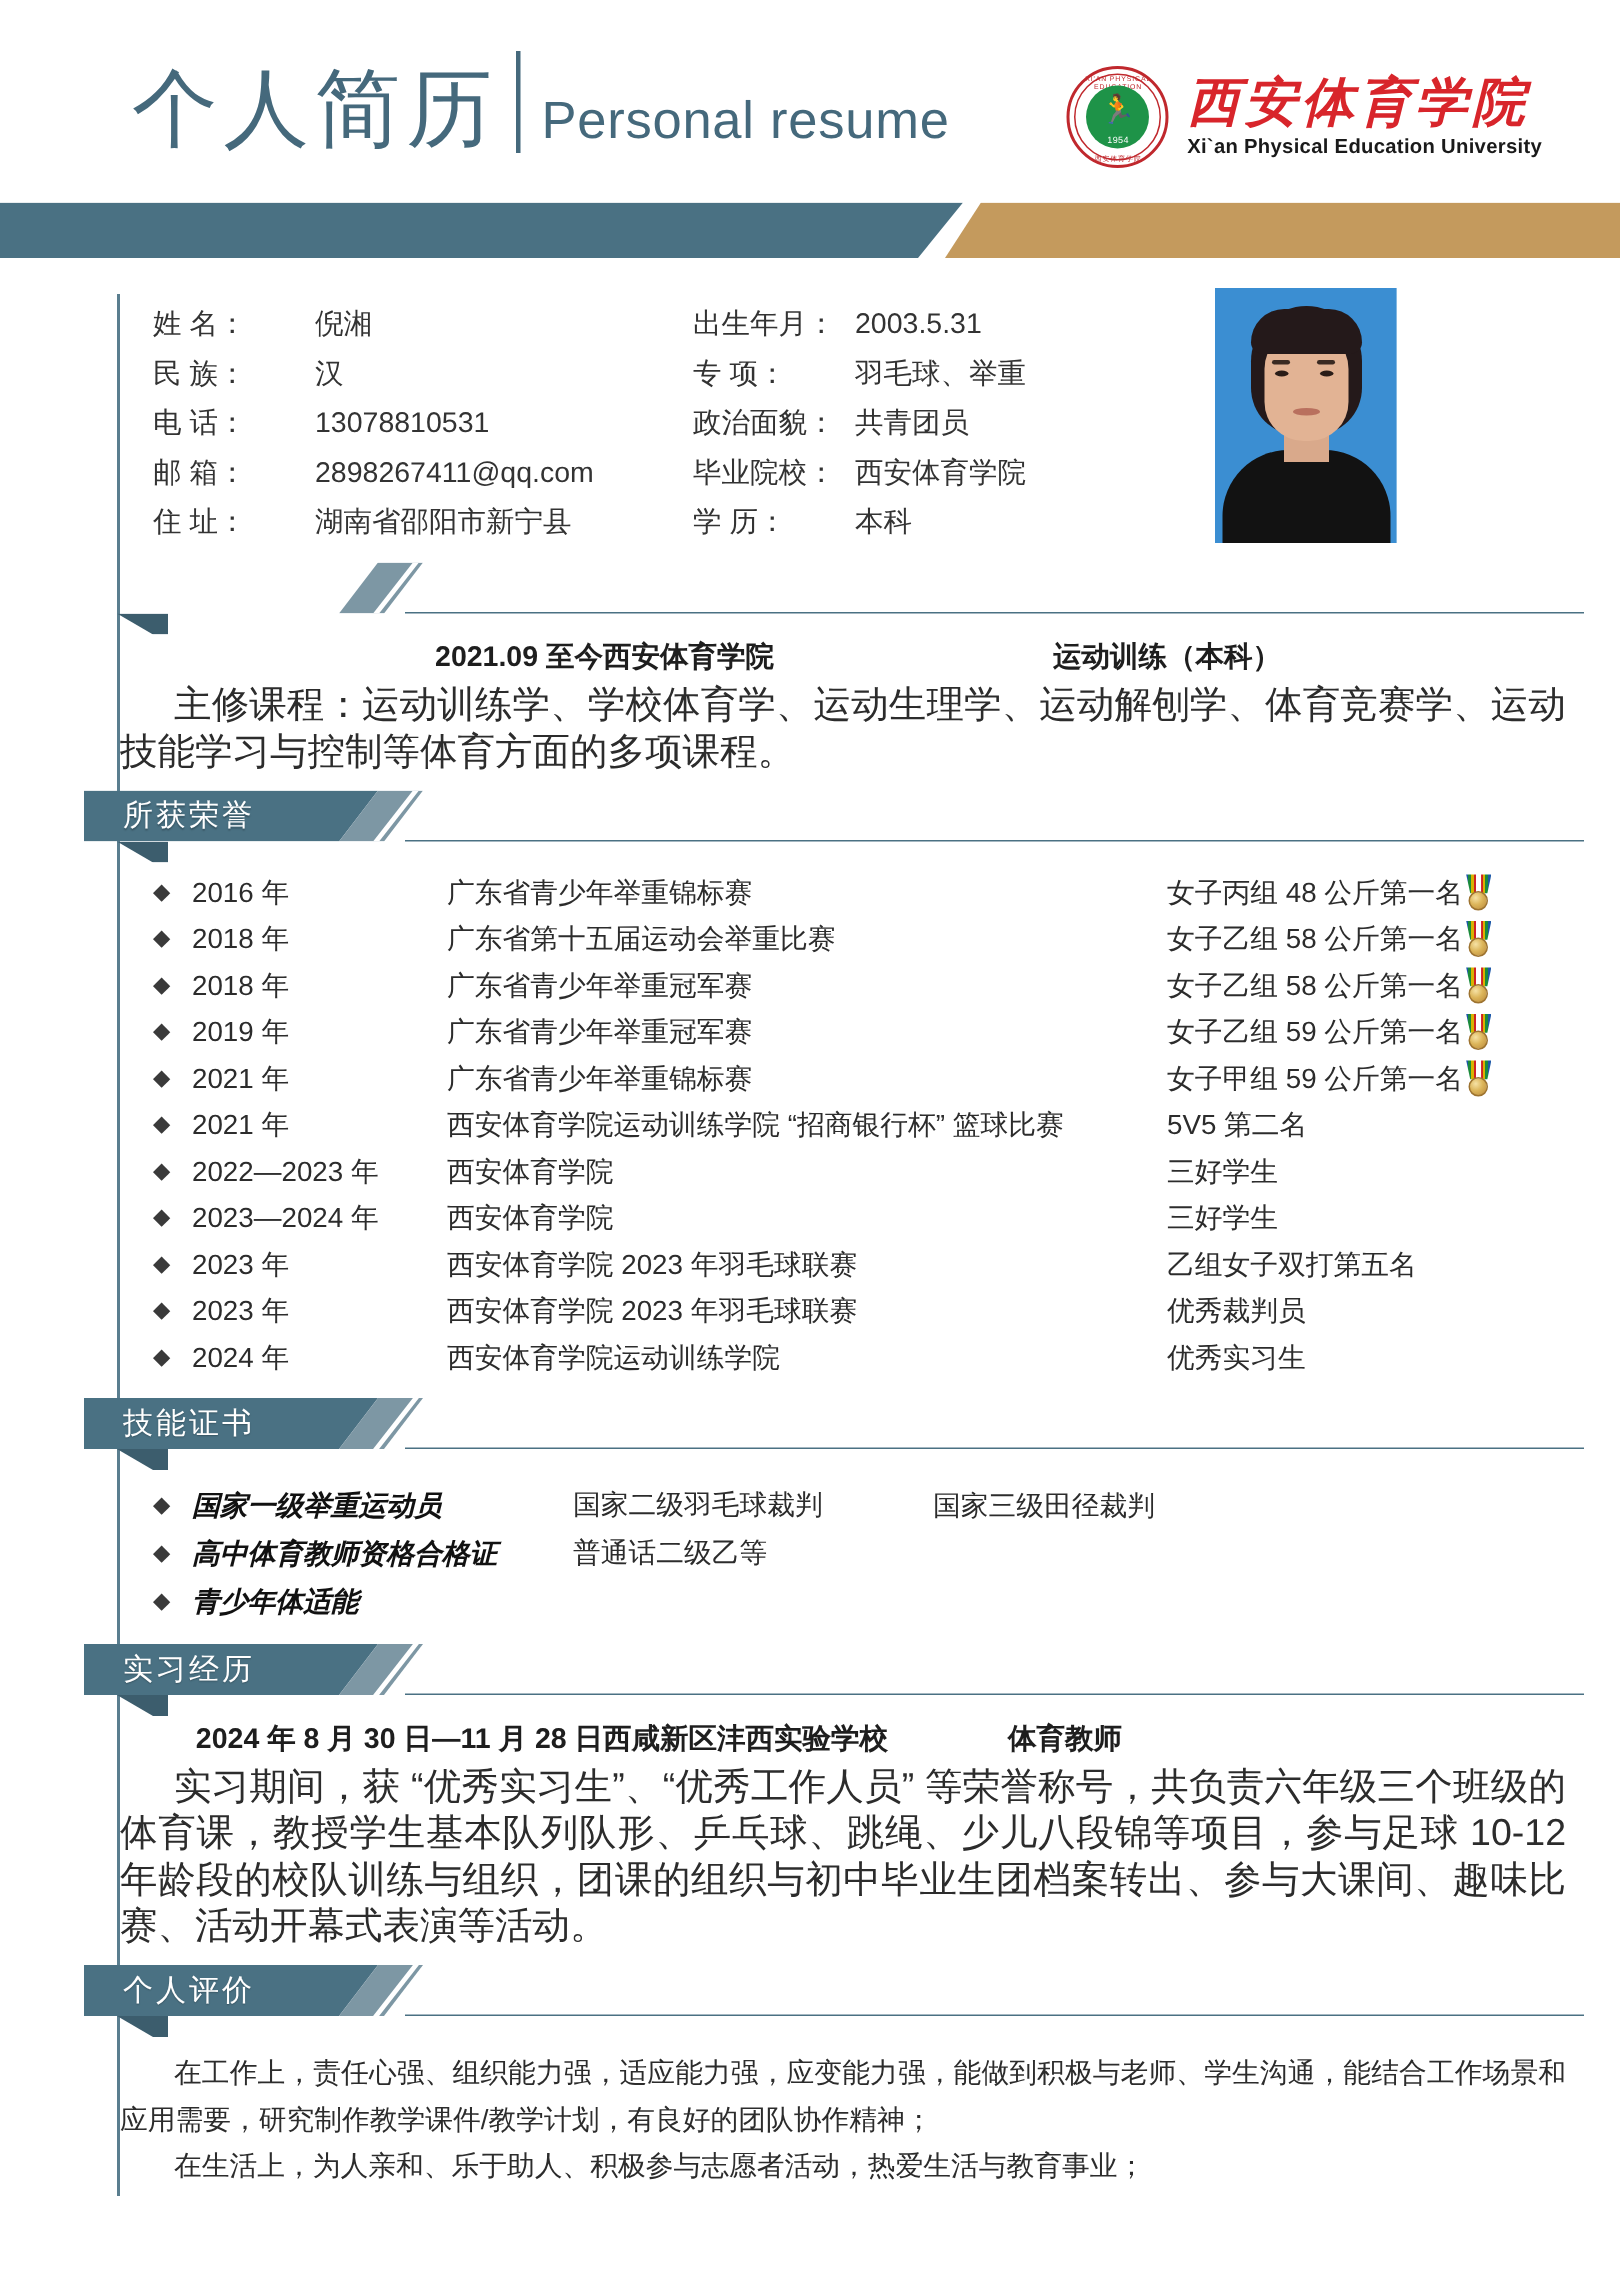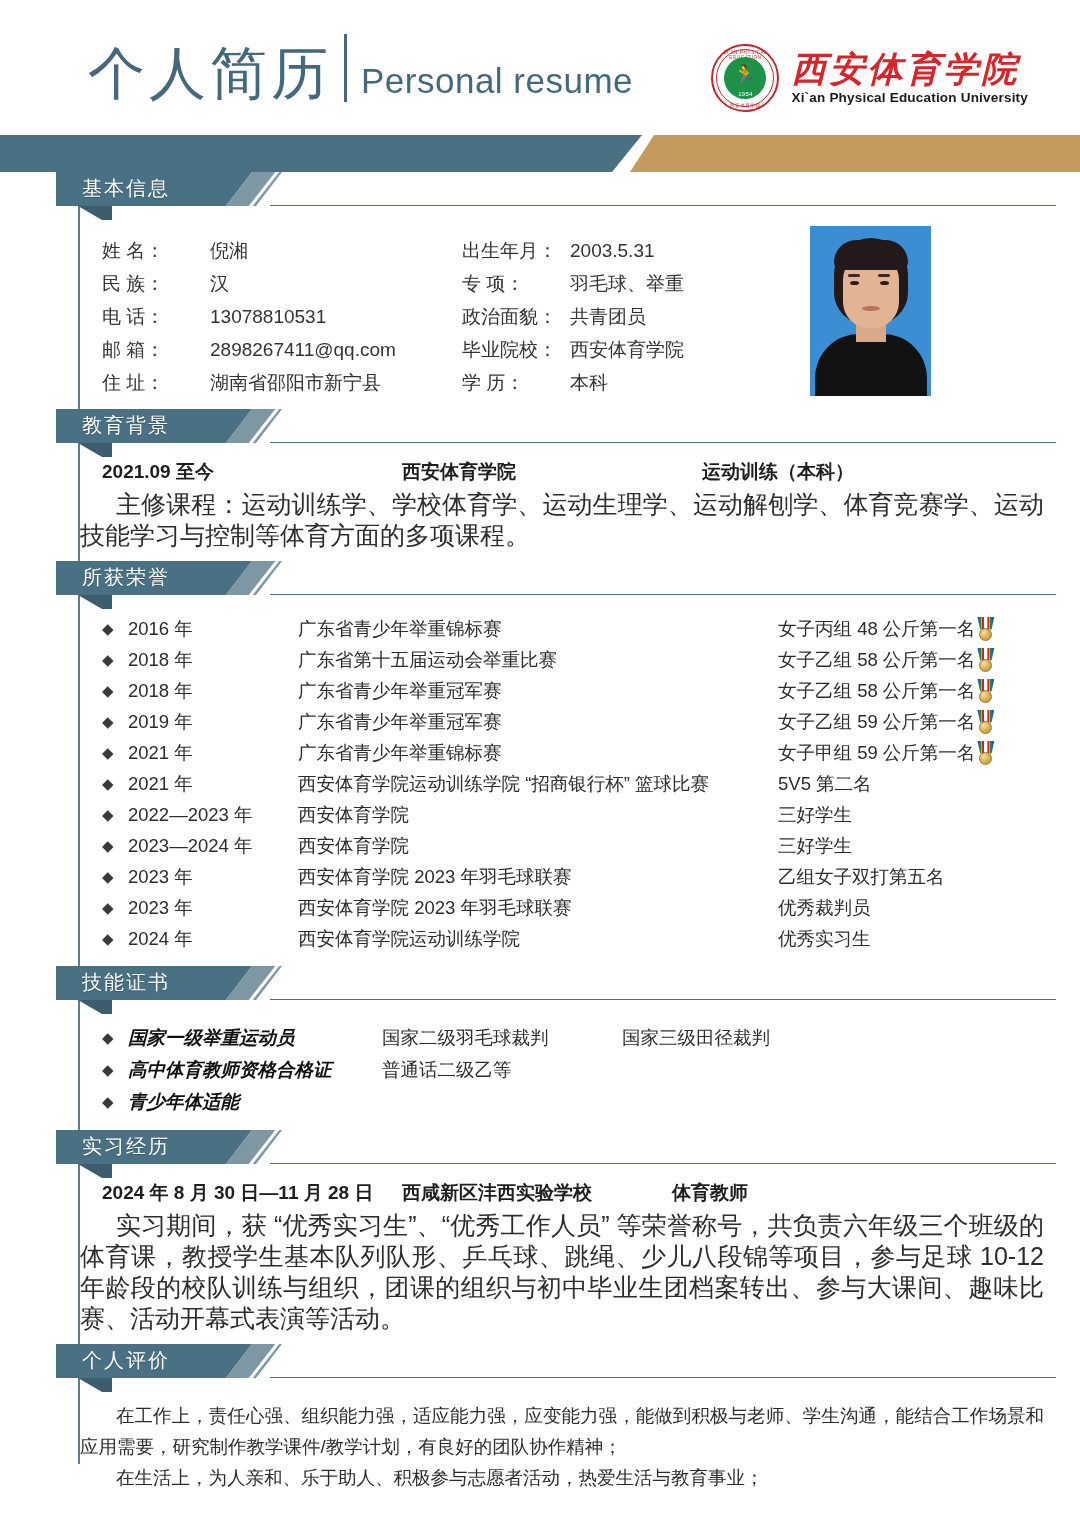--- a/index.html
+++ b/index.html
@@ -308,21 +308,21 @@
 
   
   .exp-head {
     display: flex;
     font-weight: bold;
     font-size: 19px;
     padding-left: 22px;
     padding-top: 4px;
     color: #1e1e1e;
   }
-  .exp-head .c1 { width: 300px; }
+  .exp-head .c1 { width: 300px; text-align: right; }
   .exp-head .c2 { width: 300px; }
   .exp-head .c3 { }
   .exp-para {
     font-size: 25px;
     line-height: 31px;
     color: #2c2c2c;
     text-indent: 36px;
     padding-right: 36px;
     padding-top: 4px;
     text-align: justify;
@@ -430,31 +430,20 @@
 <div class="banner">
   <div class="teal"></div>
   <div class="gold"></div>
 </div>
 
 <div class="spine"></div>
 
 <div class="page">
 
   <div class="section">
-    <div class="sec-head">
-      <div class="tab">
-        <span class="tab-label">基本信息</span>
-      </div>
-      <div class="stripes">
-        <div class="stripe-line" style="left:36px;"></div>
-        <div class="stripe-line" style="left:52px;"></div>
-      </div>
-      <div class="tail"></div>
-      <div class="rule"></div>
-    </div>
 
     <div class="sec-body">
       <div class="basic-wrap">
         <div class="basic-cols">
           <div class="info-col left">
             <div class="info-row">
               <span class="info-label">姓    名：</span>
               <span class="info-value">倪湘</span>
             </div>
             <div class="info-row">
@@ -511,23 +500,20 @@
           <div class="eye-l"></div>
           <div class="eye-r"></div>
           <div class="mouth"></div>
         </div>
       </div>
     </div>
   </div>
 
   <div class="section" style="margin-top:10px;">
     <div class="sec-head">
-      <div class="tab">
-        <span class="tab-label">教育背景</span>
-      </div>
       <div class="stripes">
         <div class="stripe-line" style="left:36px;"></div>
         <div class="stripe-line" style="left:52px;"></div>
       </div>
       <div class="tail"></div>
       <div class="rule"></div>
     </div>
     <div class="sec-body">
       <div class="exp-head">
         <span class="c1">2021.09 至今</span>

